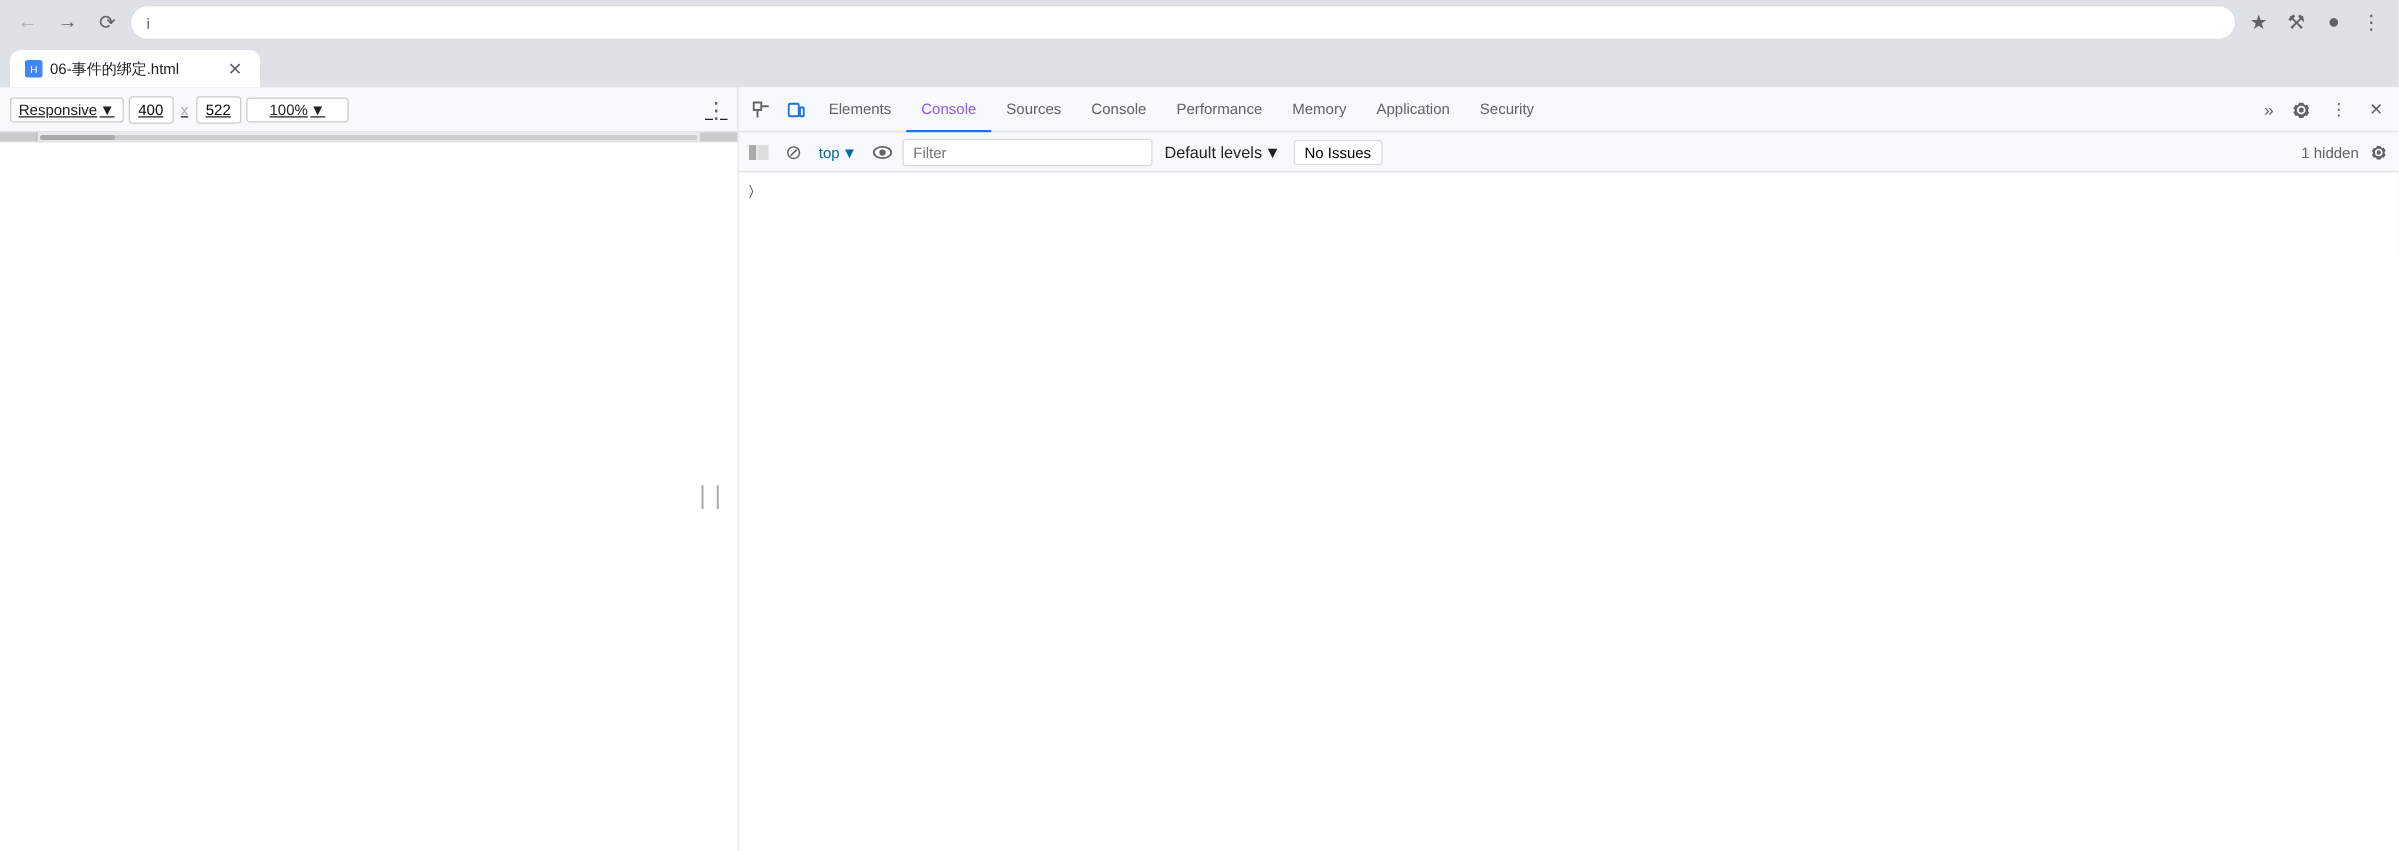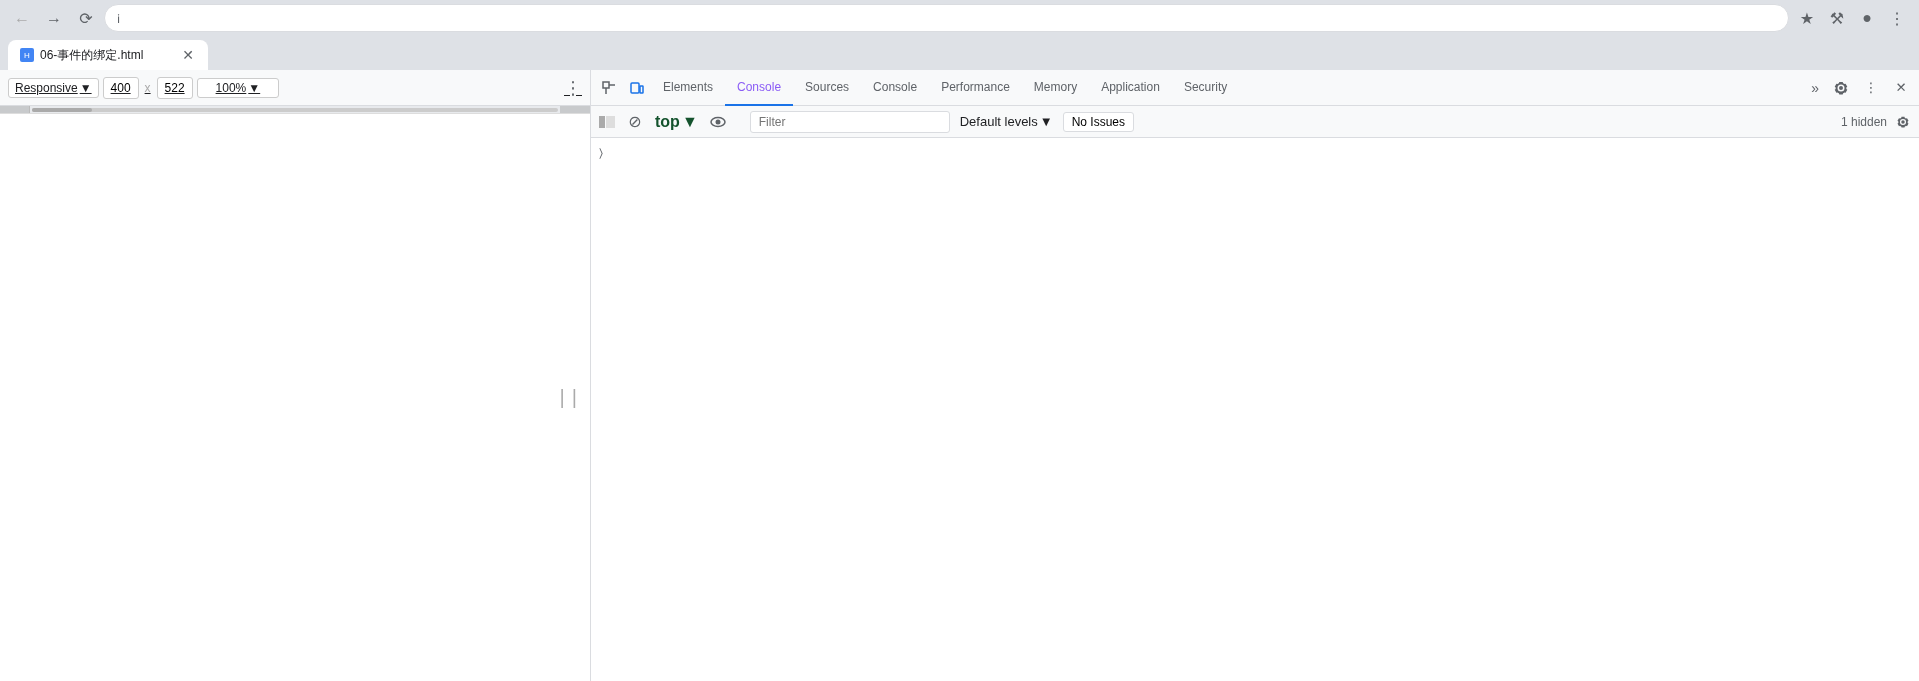--- a/index.html
+++ b/index.html
@@ -56,23 +56,23 @@
     .devtools-tabs { display: flex; align-items: center; height: 36px; background: #f8f9fa; border-bottom: 1px solid #dadce0; padding: 0 4px; gap: 0; }
     .devtools-icon-btn { width: 28px; height: 28px; border: none; background: transparent; cursor: pointer; display: flex; align-items: center; justify-content: center; color: #5f6368; border-radius: 3px; }
     .devtools-tab { padding: 0 12px; height: 36px; display: flex; align-items: center; cursor: pointer; font-size: 12px; color: #5f6368; border-bottom: 2px solid transparent; white-space: nowrap; }
     .devtools-tab.active { color: #8b5cf6; border-bottom: 2px solid #1a73e8; }
     .devtools-tab-more { margin-left: auto; padding: 0 8px; height: 36px; display: flex; align-items: center; cursor: pointer; color: #5f6368; font-size: 14px; }
     .devtools-right-icons { display: flex; align-items: center; gap: 2px; }
 
     
     .console-toolbar { display: flex; align-items: center; height: 32px; background: #f8f9fa; border-bottom: 1px solid #dadce0; padding: 0 4px; gap: 4px; }
     .console-toolbar-btn { width: 24px; height: 24px; border: none; background: transparent; cursor: pointer; display: flex; align-items: center; justify-content: center; color: #5f6368; border-radius: 3px; font-size: 14px; }
-    .context-selector { display: flex; align-items: center; gap: 2px; border: none; background: transparent; cursor: pointer; font-size: 16px; color: #14532d; padding: 2px 4px; border-radius: 3px; font-weight: bold; }
+    .context-selector { display: flex; align-items: center; gap: 2px; border: none; background: transparent; cursor: pointer; font-size: 12px; color: #0369a1; padding: 2px 4px; border-radius: 3px; }
     .eye-btn { width: 24px; height: 24px; border: none; background: transparent; cursor: pointer; display: flex; align-items: center; justify-content: center; color: #5f6368; border-radius: 3px; font-size: 14px; }
-    .filter-input { flex: 1; height: 22px; border: 1px solid #dadce0; border-radius: 3px; padding: 0 8px; font-size: 12px; background: #fff; max-width: 200px; margin-left: 16px; }
+    .filter-input { flex: 1; height: 22px; border: 1px solid #dadce0; border-radius: 3px; padding: 0 8px; font-size: 12px; background: #fff; max-width: 200px; }
     .levels-btn { display: flex; align-items: center; gap: 2px; border: none; background: transparent; cursor: pointer; font-size: 13px; color: #202124; padding: 2px 6px; border-radius: 3px; white-space: nowrap; }
     .no-issues-badge { display: flex; align-items: flex-end; gap: 4px; border: 1px solid #dadce0; border-radius: 3px; padding: 2px 8px; font-size: 12px; cursor: pointer; background: #fff; }
     .hidden-badge { margin-left: auto; font-size: 12px; color: #5f6368; display: flex; align-items: center; gap: 4px; }
     .settings-btn { width: 24px; height: 24px; border: none; background: transparent; cursor: pointer; display: flex; align-items: center; justify-content: center; color: #5f6368; border-radius: 3px; }
 
     
     .console-content { flex: 1; background: #fff; padding: 4px 0; overflow: auto; }
     .console-chevron { padding: 4px 8px; cursor: pointer; color: #5f6368; font-size: 12px; }
   </style>
 </head>

